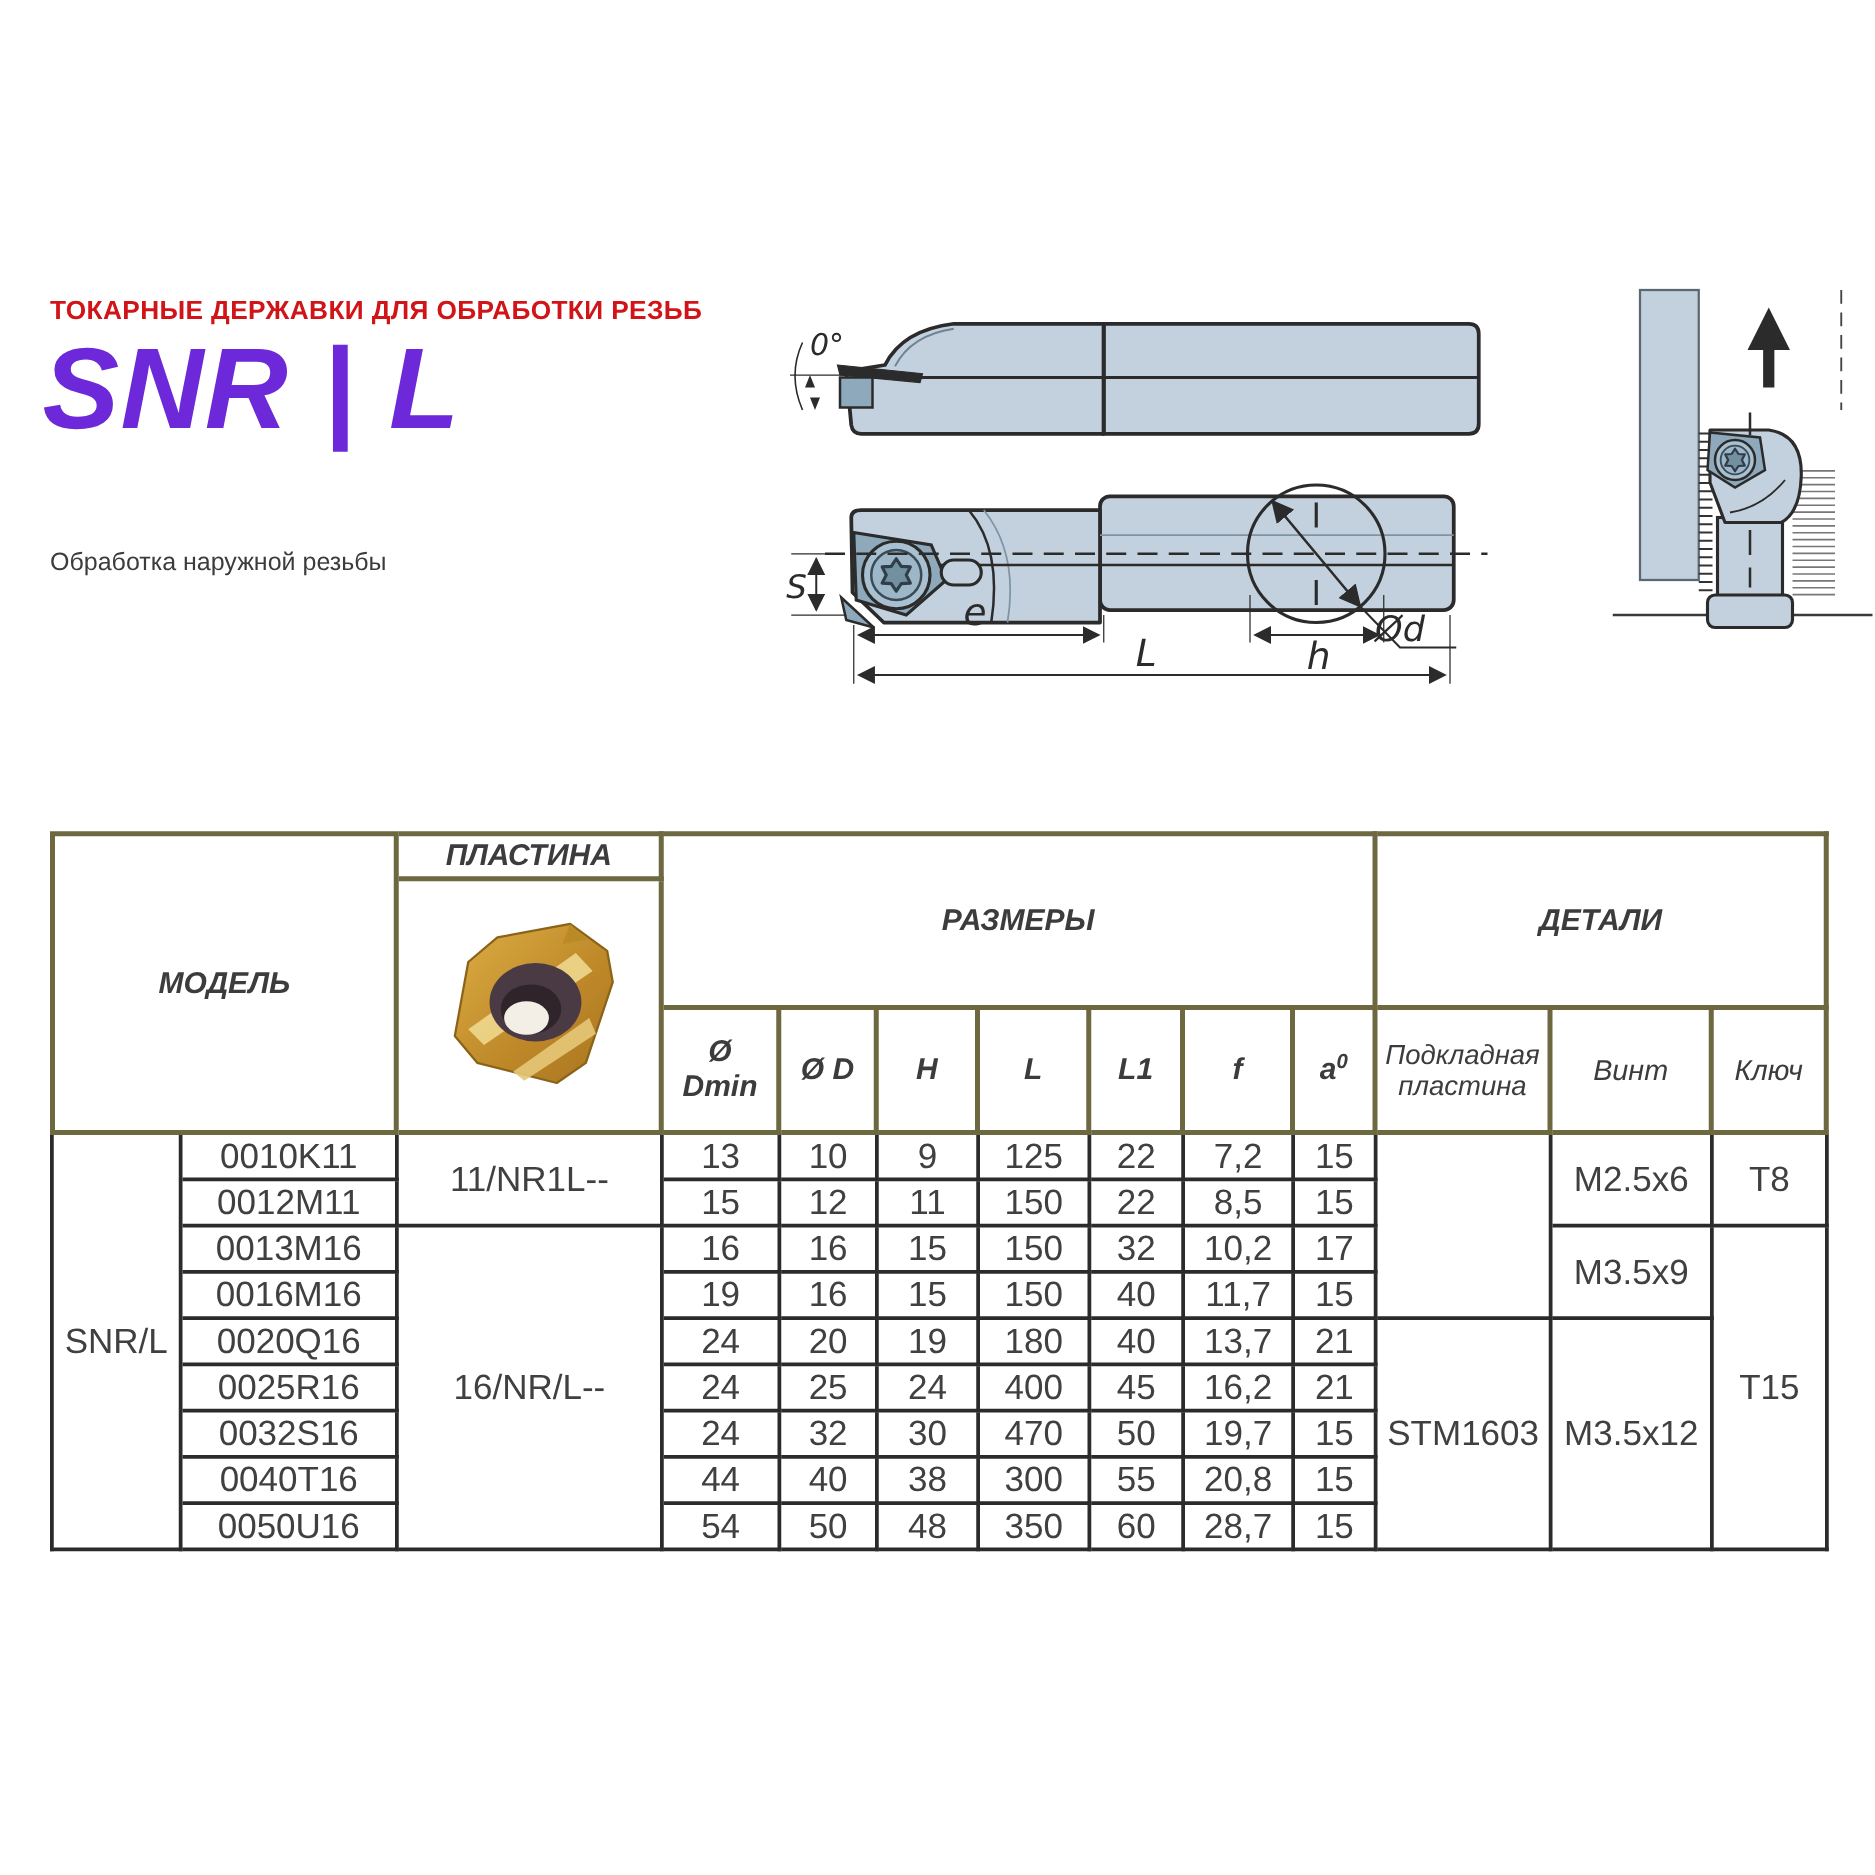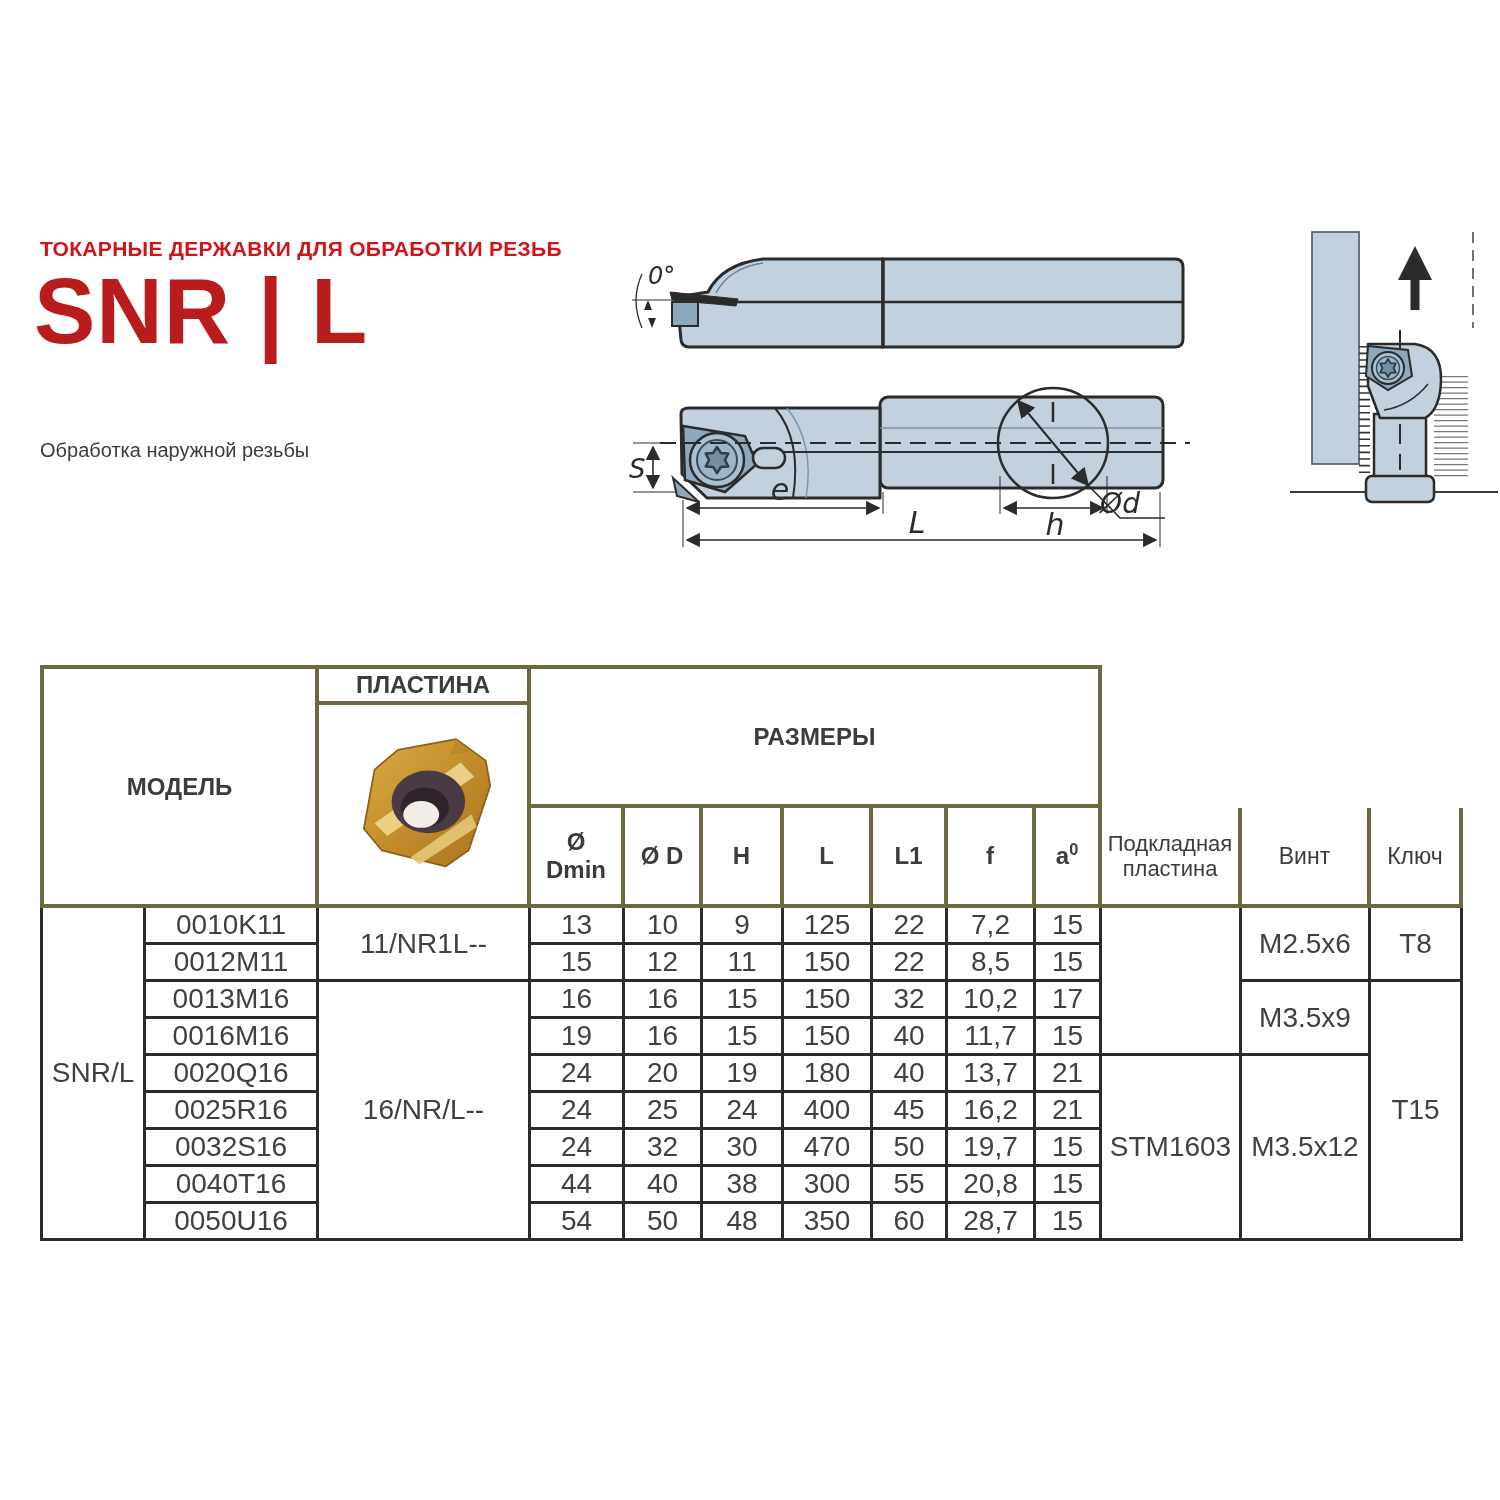--- a/index.html
+++ b/index.html
@@ -10,32 +10,32 @@
     --fill:#c2d1dd;
     --steel:#8fa9bc;
   }
   html,body{margin:0;padding:0;}
   body{
     width:1500px;height:1500px;background:#ffffff;position:relative;overflow:hidden;
     font-family:"Liberation Sans","DejaVu Sans",sans-serif;color:var(--ink);
   }
   .abs{position:absolute;}
   .cat-title{left:40px;top:238px;font-size:21px;font-weight:bold;color:var(--red);letter-spacing:.3px;line-height:1;}
-  .model-title{left:34px;top:265px;font-size:92px;font-weight:bold;color:#b91c1c;line-height:1;letter-spacing:1px;}
+  .model-title{left:34px;top:265px;font-size:92px;font-weight:bold;color:#6d28d9;line-height:1;letter-spacing:1px;font-style:italic;}
   .subtitle{left:40px;top:438px;font-size:20px;color:#3c3c3c;line-height:1.2;}
 
   
   .tbl{
     position:absolute;left:40px;top:665px;
     display:grid;
     grid-template-columns:106px 173px 212px 94px 78px 81px 89px 75px 88px 66px 140px 129px 92px;
     grid-template-rows:40px 103px 100px repeat(9,37px);
   }
   .c{display:flex;flex-direction:column;align-items:center;justify-content:center;text-align:center;min-width:0;min-height:0;}
-  .hdr{border-right:4px solid var(--olive);border-bottom:4px solid var(--olive);font-weight:bold;font-size:24px;color:#3c3c3c;}
+  .hdr{border-right:4px solid var(--olive);border-bottom:4px solid var(--olive);font-weight:bold;font-size:24px;color:#3c3c3c;font-style:italic;}
   .bt{border-top:4px solid var(--olive);}
   .bl-h{border-left:4px solid var(--olive);}
   .bd{border-right:3px solid var(--blk);border-bottom:3px solid var(--blk);font-size:28px;color:#404040;}
   .bl-b{border-left:3px solid var(--blk);}
   .sub2{font-weight:normal;font-size:23px;line-height:1.15;}
   .dminw{line-height:1.15;}
   .shimcell{font-size:22px;padding:0 4px;}
   sup.s0{font-size:.68em;vertical-align:super;line-height:0;}
 
   svg text.dim{font-family:"DejaVu Sans","Liberation Sans",sans-serif;font-style:italic;fill:#2b2b2b;}
@@ -168,20 +168,21 @@
       <path d="M52,122 L148,54 L163,70 L66,136 Z" fill="#ecd488" opacity="0.95"></path>
       <path d="M92,160 L160,112 L166,126 L102,168 Z" fill="#e6c878" opacity="0.9"></path>
       <polygon points="143,28 158,42 136,46" fill="#b98a25"></polygon>
       <ellipse cx="112" cy="98" rx="41" ry="35" fill="#4a3a44"></ellipse>
       <ellipse cx="108" cy="104" rx="27" ry="22" fill="#2e2429"></ellipse>
       <ellipse cx="104" cy="112" rx="20" ry="15" fill="#f3efe6"></ellipse>
     </svg>
   </div>
 
   <div class="c hdr bt" style="grid-area:1/4/3/11">РАЗМЕРЫ</div>
+  <div class="c hdr bt" style="grid-area:1/11/3/14">ДЕТАЛИ</div>
 
   <div class="c hdr dminw" style="grid-area:3/4">
     <div>Ø</div>
     <div>Dmin</div>
   </div>
   <div class="c hdr" style="grid-area:3/5">Ø D</div>
   <div class="c hdr" style="grid-area:3/6">H</div>
   <div class="c hdr" style="grid-area:3/7">L</div>
   <div class="c hdr" style="grid-area:3/8">L1</div>
   <div class="c hdr" style="grid-area:3/9">f</div>

